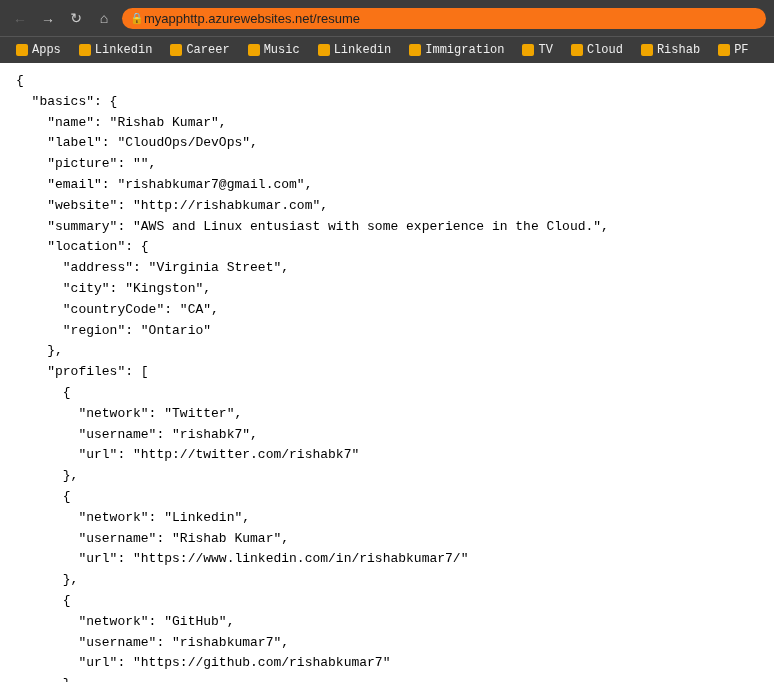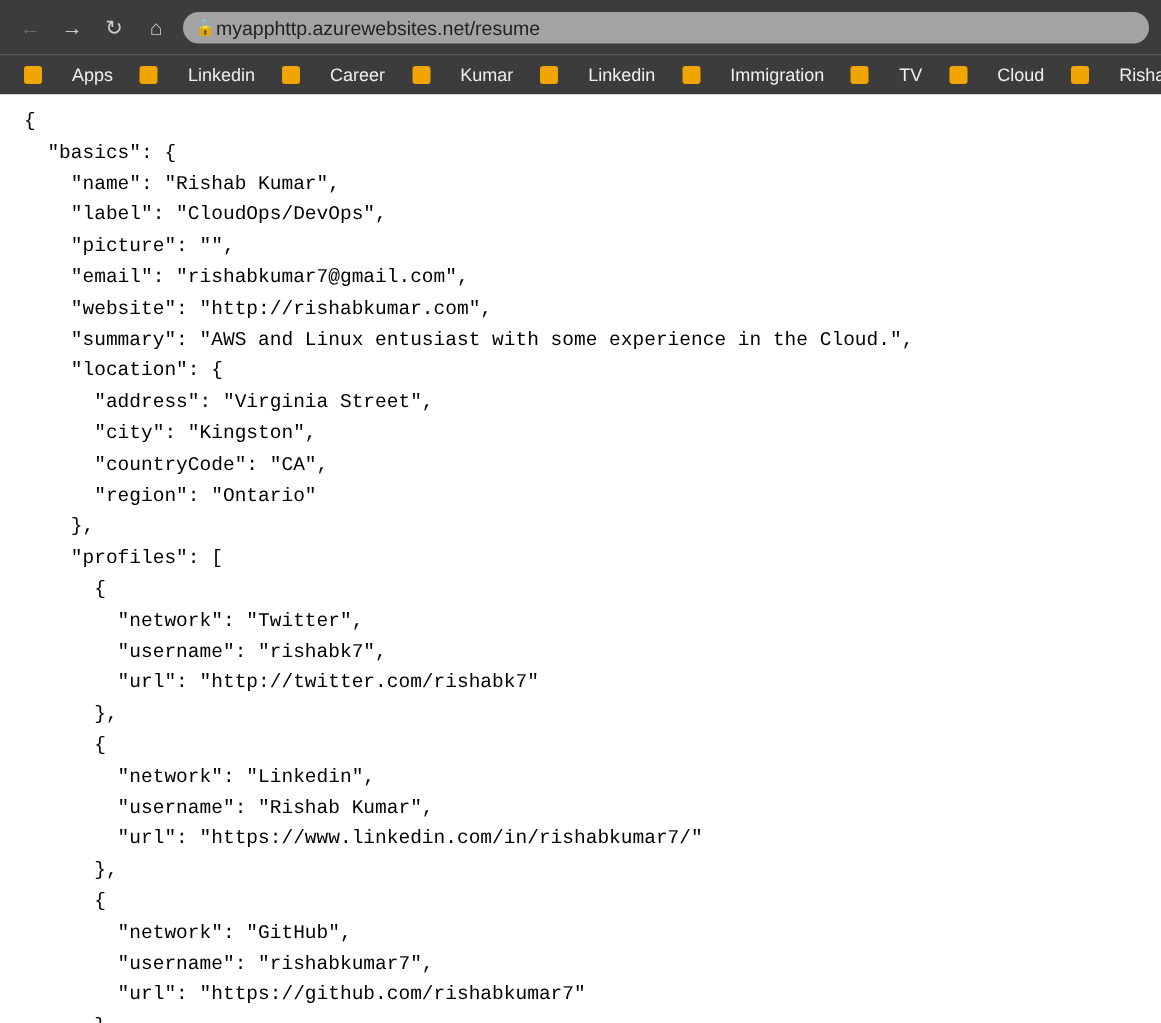--- a/index.html
+++ b/index.html
@@ -58,21 +58,21 @@
 
     .lock-icon {
       position: absolute;
       left: 8px;
       color: #555;
       font-size: 11px;
     }
 
     .address-input {
       width: 100%;
-      background: #a3a3a3;
+      background: #f97316;
       border: none;
       border-radius: 12px;
       padding: 3px 8px 3px 22px;
       font-size: 13px;
       color: #222;
       outline: none;
     }
 
     
     .bookmarks-bar {
@@ -80,27 +80,28 @@
       padding: 4px 8px;
       display: flex;
       align-items: center;
       gap: 2px;
       border-top: 1px solid #555;
     }
 
     .bookmark-item {
       display: flex;
       align-items: center;
-      gap: 20px;
+      gap: 4px;
       padding: 2px 8px;
       border-radius: 3px;
       cursor: pointer;
       color: #eee;
       font-size: 12px;
       white-space: nowrap;
+      font-family: Liberation Mono, monospace;
     }
 
     .bookmark-icon {
       width: 12px;
       height: 12px;
       border-radius: 2px;
       flex-shrink: 0;
     }
 
     
@@ -144,21 +145,21 @@
     <div class="bookmark-item">
       <span class="bookmark-icon" style="background: rgb(240, 165, 0); display: inline-block;"></span>
       <span>Linkedin</span>
     </div>
     <div class="bookmark-item">
       <span class="bookmark-icon" style="background: rgb(240, 165, 0); display: inline-block;"></span>
       <span>Career</span>
     </div>
     <div class="bookmark-item">
       <span class="bookmark-icon" style="background: rgb(240, 165, 0); display: inline-block;"></span>
-      <span>Kumar</span>
+      <span>Music</span>
     </div>
     <div class="bookmark-item">
       <span class="bookmark-icon" style="background: rgb(240, 165, 0); display: inline-block;"></span>
       <span>Linkedin</span>
     </div>
     <div class="bookmark-item">
       <span class="bookmark-icon" style="background: rgb(240, 165, 0); display: inline-block;"></span>
       <span>Immigration</span>
     </div>
     <div class="bookmark-item">

